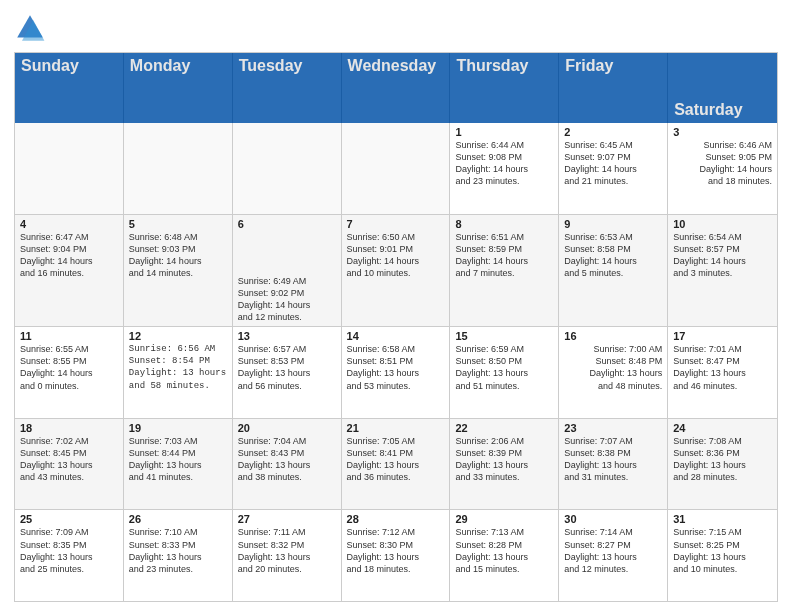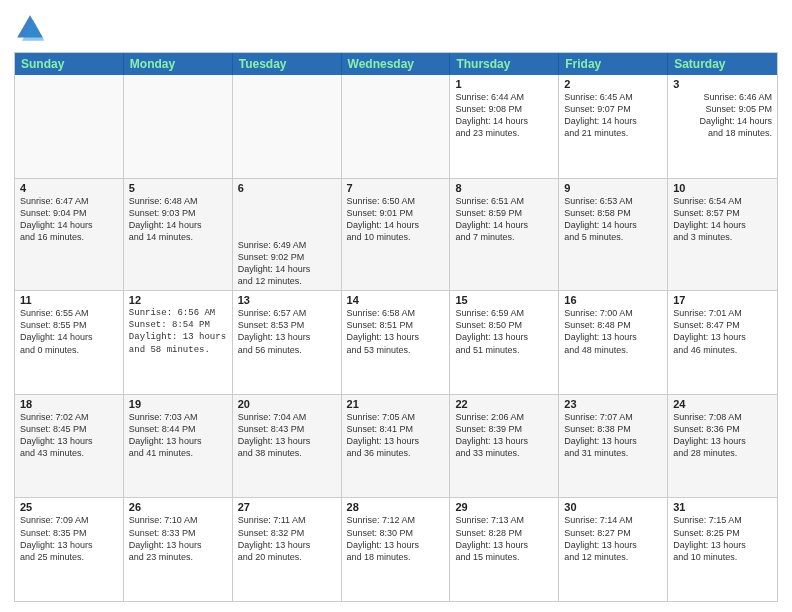--- a/index.html
+++ b/index.html
@@ -65,28 +65,28 @@
       display: flex;
       flex-direction: column;
       border: 1px solid #ccc;
     }
     .cal-header {
       display: grid;
       grid-template-columns: repeat(7, 1fr);
       background: #2a6db5;
     }
     .cal-header-cell {
-      color: #86efac;
-      font-size: 12px;
+      color: #e5e5e5;
+      font-size: 16px;
       font-weight: bold;
       padding: 4px 6px;
       border-right: 1px solid #1a5da5;
       text-align: left;
     }
-    .cal-header-cell:last-child { border-right: none; }
+    .cal-header-cell:last-child { border-right: none; margin-top: 44px; }
     .cal-body {
       flex: 1;
       display: flex;
       flex-direction: column;
     }
     .cal-row {
       display: grid;
       grid-template-columns: repeat(7, 1fr);
       flex: 1;
       border-bottom: 1px solid #ccc;
@@ -258,21 +258,21 @@
           </div>
           <div class="cal-cell">
             <div class="day-num">15</div>
             <div class="cell-info" style="white-space: pre-line;">Sunrise: 6:59 AM
 Sunset: 8:50 PM
 Daylight: 13 hours
 and 51 minutes.</div>
           </div>
           <div class="cal-cell">
             <div class="day-num">16</div>
-            <div class="cell-info" style="white-space: pre-line;">Sunrise: 7:00 AM
+            <div class="cell-info" style="white-space: pre-line; text-align: right;">Sunrise: 7:00 AM
 Sunset: 8:48 PM
 Daylight: 13 hours
 and 48 minutes.</div>
           </div>
           <div class="cal-cell">
             <div class="day-num">17</div>
             <div class="cell-info" style="white-space: pre-line;">Sunrise: 7:01 AM
 Sunset: 8:47 PM
 Daylight: 13 hours
 and 46 minutes.</div>

